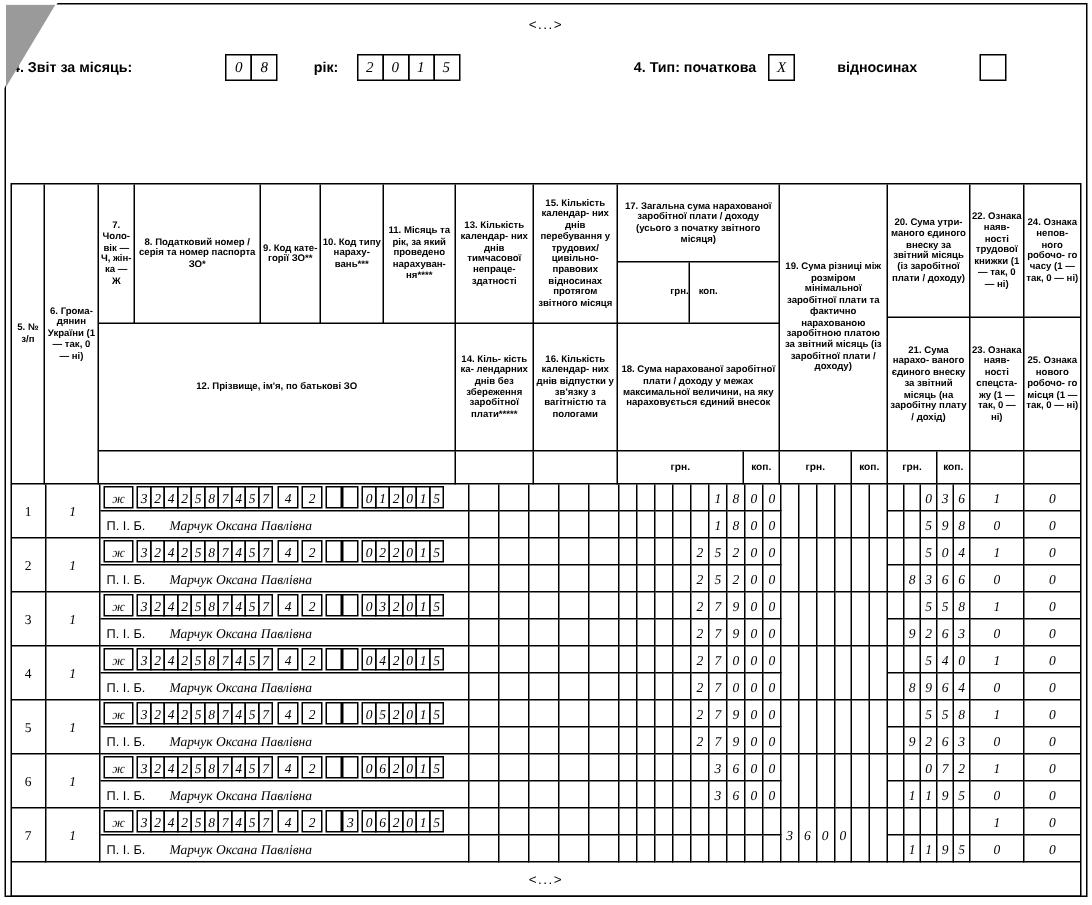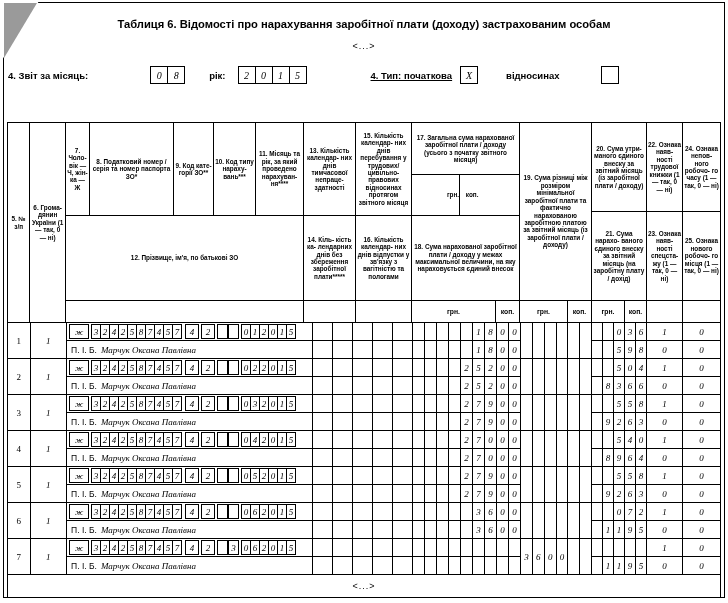--- a/index.html
+++ b/index.html
@@ -69,52 +69,51 @@
   .mini.k{width:14px;margin-right:2px;}
   .mini.g{width:11px;margin-right:0;}
   .mini.g2{margin-right:2px;}
   .mgrp{display:flex;margin-right:3px;flex:none;}
   .mbox{width:10px;}
   .mbox + .mbox{margin-left:-1px;}
   .bx{display:flex;align-items:center;justify-content:center;font:italic 9px "Liberation Serif",serif;height:100%;}
   .w20{width:20px;}.w12{width:12px;}.w11{width:11px;}
   .tall{height:36px;}
   .name-cell{width:246px;display:flex;align-items:center;padding-left:4px;overflow:hidden;white-space:nowrap;}
-  .nlabel{font:8.5px "Liberation Sans",sans-serif;margin-right:4px;}
+  .nlabel{font:8.5px "Liberation Sans",sans-serif;margin-right:16px;}
   .nval{font:italic 9px "Liberation Serif",serif;}
   .rt{width:128px;display:flex;flex-direction:column;}
   .flag{width:36px;display:flex;align-items:center;justify-content:center;font:italic 9px "Liberation Serif",serif;height:100%;}
   .flag.f25{width:37px;border-right:none;}
   .tfoot{height:22px;display:flex;align-items:center;justify-content:center;font-size:9px;letter-spacing:1px;}
 </style>
 </head>
 <body>
 
 <div class="page">
   <div class="page-border"></div>
   <div class="fold-mask"></div>
   <div class="fold"></div>
 
-  <div class="top-title">Таблиця 6. Відомості про нарахування заробітної плати (доходу) застрахованим особам</div>
   <div class="ellipsis">&lt;...&gt;</div>
 
   <div class="report-row">
     <span>4. Звіт за місяць:</span>
     <span class="boxgrp" style="margin-left:62px;">
       <span class="dbox">0</span>
       <span class="dbox">8</span>
     </span>
     <span style="margin-left:24px;">рік:</span>
     <span class="boxgrp" style="margin-left:12px;">
       <span class="dbox">2</span>
       <span class="dbox">0</span>
       <span class="dbox">1</span>
       <span class="dbox">5</span>
     </span>
-    <span style="margin-left:64px;text-decoration:underline;">4. Тип: початкова</span>
+    <span style="margin-left:116px;">4. Тип: початкова</span>
     <span class="dbox" style="margin-left:8px;">X</span>
     <span style="margin-left:28px;">відносинах</span>
     <span class="dbox" style="margin-left:42px;"></span>
   </div>
 
   <div class="tbl">
     <div class="thead">
       <div class="hc cell c5">5. № з/п</div>
       <div class="hc cell c6">6. Грома- дянин України (1 — так, 0 — ні)</div>
       <div class="h-right">

